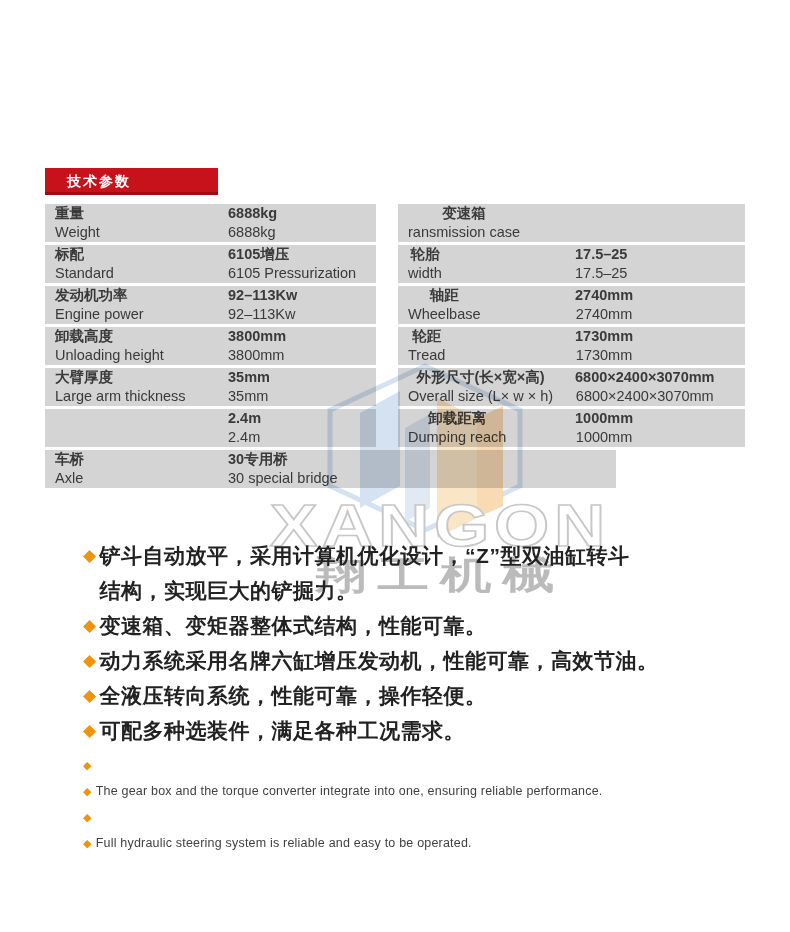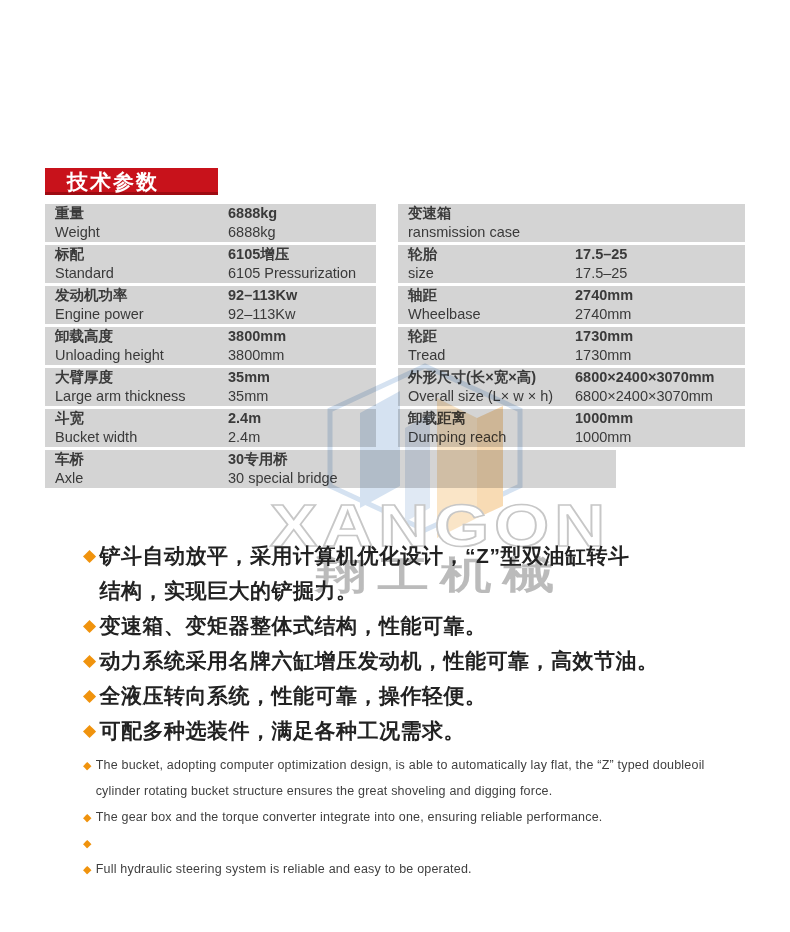--- a/index.html
+++ b/index.html
@@ -5,33 +5,33 @@
   html,body{margin:0;padding:0;}
   body{
     width:790px;height:932px;position:relative;background:#ffffff;
     font-family:"Liberation Sans","DejaVu Sans",sans-serif;
     color:#3a3a3a;overflow:hidden;
   }
   
   .sec-header{
     position:absolute;left:45px;top:168px;width:173px;height:27px;
     background:#c8121b;border-bottom:3px solid #9e0b12;
-    color:#ffffff;font-size:21px;font-weight:bold;
+    color:#ffffff;font-size:14px;font-weight:bold;
     line-height:27px;padding-left:22px;box-sizing:border-box;
     letter-spacing:2px;
   }
   
   .spec-row{
     position:absolute;height:38px;background:#d4d4d4;
     font-size:14.5px;line-height:19px;
   }
   .spec-row .lbl{position:absolute;left:10px;top:0;white-space:nowrap;}
   .spec-row .val{position:absolute;top:0;white-space:nowrap;}
   .lt{left:45px;width:331px;}
-  .rt{left:398px;width:347px;}
+  .rt{left:398px;width:347px;text-align:center;}
   .fw{left:45px;width:571px;}
   .lt .val,.fw .val{left:183px;}
   .rt .val{left:177px;}
   .zh{font-weight:600;}
   
   .watermark{
     position:absolute;left:265px;top:358px;width:350px;height:245px;
     mix-blend-mode:multiply;pointer-events:none;z-index:5;
   }
   
@@ -121,40 +121,36 @@
   <div class="lbl">
       <div class="zh">大臂厚度</div>
       <div>Large arm thickness</div>
     </div>
   <div class="val">
       <div class="zh">35mm</div>
       <div>35mm</div>
     </div>
 </div>
 <div class="spec-row lt" style="top:409px">
-  <div class="lbl">
-      <div class="zh">斗宽</div>
-      <div>Bucket width</div>
-    </div>
   <div class="val">
       <div class="zh">2.4m</div>
       <div>2.4m</div>
     </div>
 </div>
 
 <div class="spec-row rt" style="top:204px">
   <div class="lbl">
       <div class="zh">变速箱</div>
       <div>ransmission case</div>
     </div>
 </div>
 <div class="spec-row rt" style="top:245px">
   <div class="lbl">
       <div class="zh">轮胎</div>
-      <div>size</div>
+      <div>width</div>
     </div>
   <div class="val">
       <div class="zh">17.5–25</div>
       <div>17.5–25</div>
     </div>
 </div>
 <div class="spec-row rt" style="top:286px">
   <div class="lbl">
       <div class="zh">轴距</div>
       <div>Wheelbase</div>
@@ -226,22 +222,20 @@
   </div>
   <div class="feat">
     <span class="diamond">◆</span>
     <span class="txt">可配多种选装件，满足各种工况需求。</span>
   </div>
 </div>
 
 <div class="features-en">
   <div class="feat">
     <span class="diamond">◆</span>
-    <span class="txt">The bucket, adopting computer optimization design, is able to automatically lay flat, the “Z” typed doubleoil
-cylinder rotating bucket structure ensures the great shoveling and digging force.</span>
   </div>
   <div class="feat">
     <span class="diamond">◆</span>
     <span class="txt">The gear box and the torque converter integrate into one, ensuring reliable performance.</span>
   </div>
   <div class="feat">
     <span class="diamond">◆</span>
   </div>
   <div class="feat">
     <span class="diamond">◆</span>

